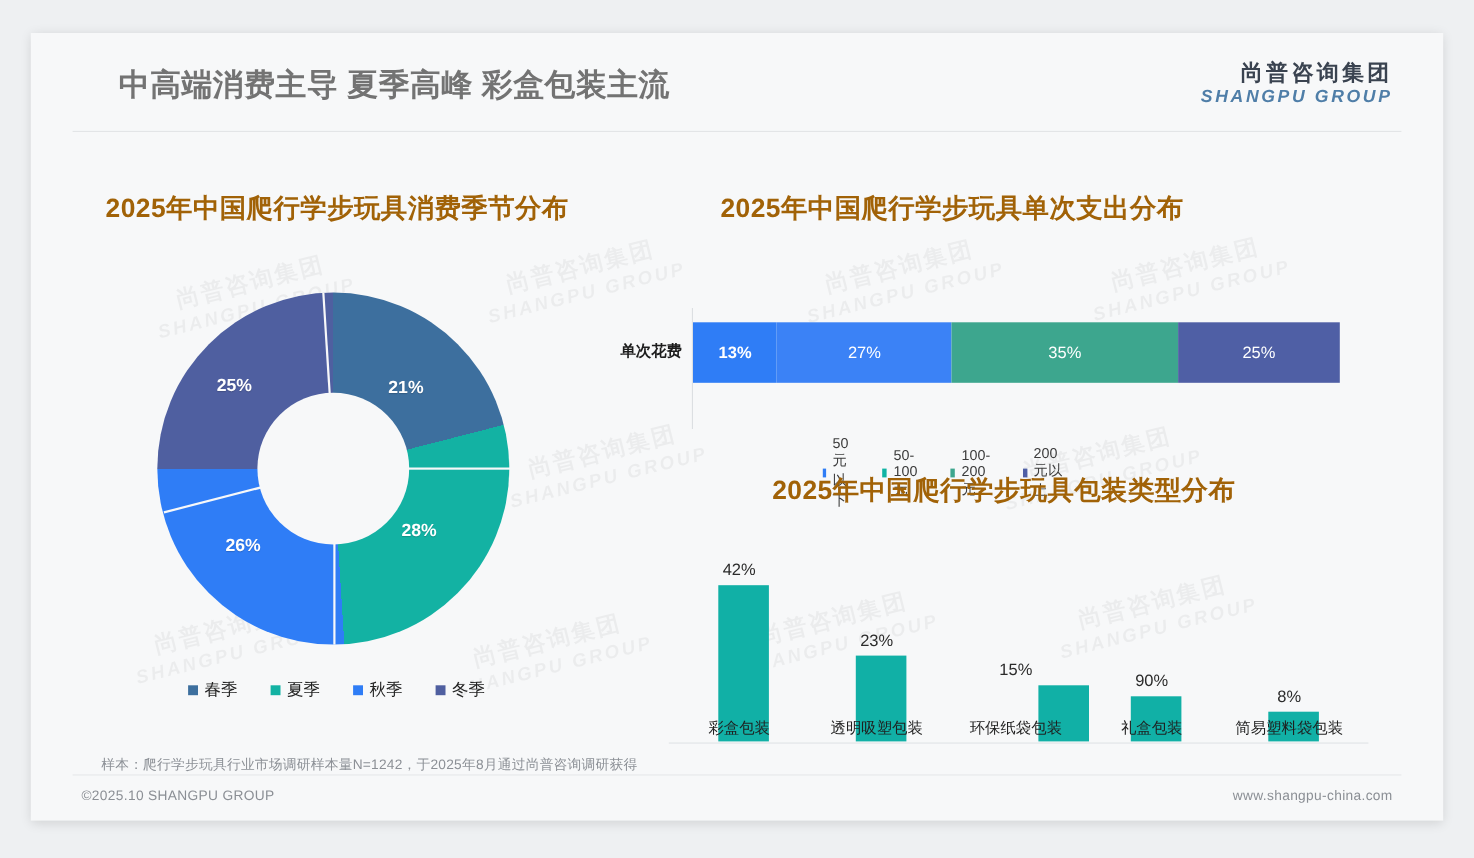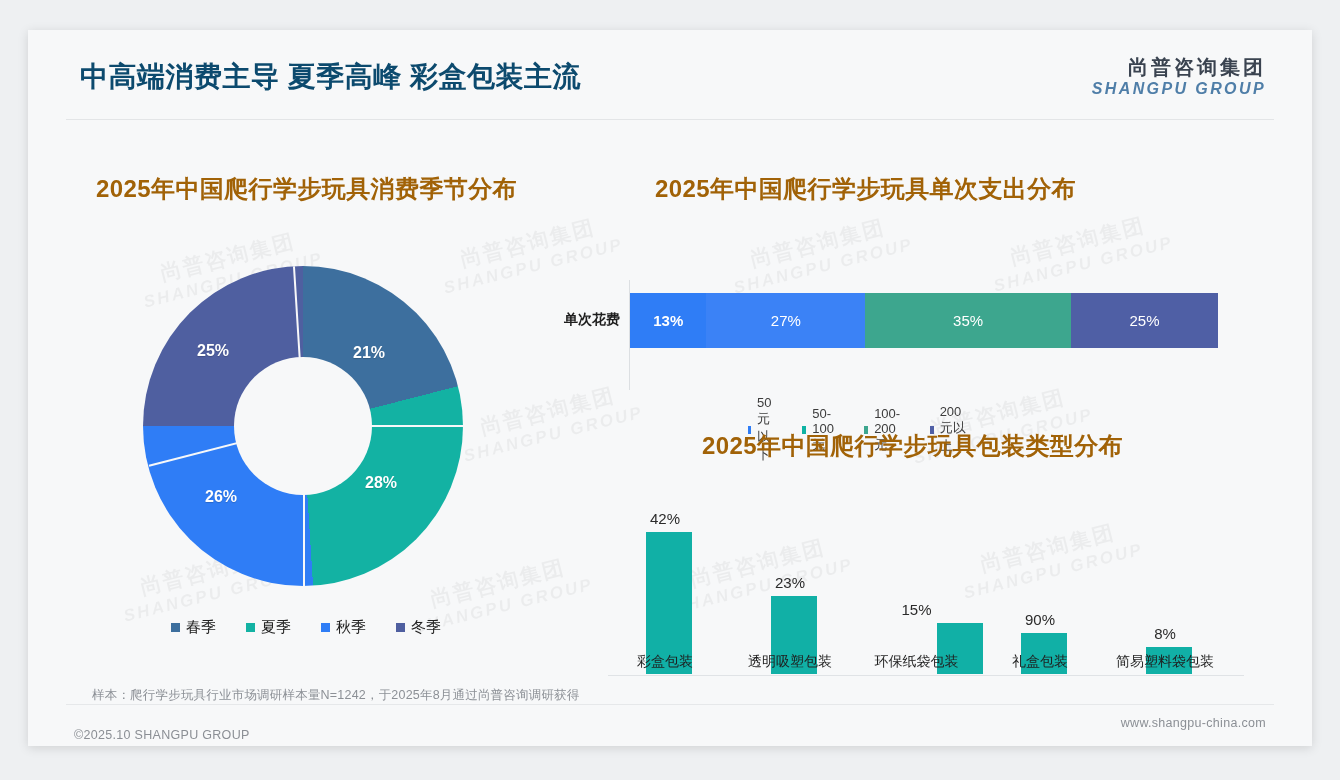--- a/index.html
+++ b/index.html
@@ -36,22 +36,22 @@
   
   #header {
     position: absolute; left: 0; top: 0; width: 100%; height: 90px;
     z-index: 4;
   }
   #header:after {
     content: ""; position: absolute; left: 38px; right: 38px; bottom: 0;
     height: 1px; background: #e3e5e7;
   }
   #page-title {
-    position: absolute; left: 52px; top: 28px;
-    font-size: 28px; font-weight: 700; color: #0c4a6e;
+    position: absolute; left: 80px; top: 28px;
+    font-size: 28px; font-weight: 700; color: #737373;
     letter-spacing: 0.5px;
   }
   #logo-block {
     position: absolute; right: 46px; top: 26px; text-align: right;
   }
   #logo-cn {
     font-size: 20px; font-weight: 700; color: #3a4350; letter-spacing: 3px;
     line-height: 1.15;
   }
   #logo-en {
@@ -120,21 +120,21 @@
   }
   #stack-legend .lg-text { font-size: 13px; color: #3c3c3c; }
   #stack-legend .lg-swatch { width: 8px; height: 8px; }
 
   
   #bars-wrap { position: absolute; left: 576px; top: 470px; z-index: 3; width: 640px; height: 210px; }
   #bars-axis {
     position: absolute; left: 4px; right: 0; bottom: 34px; height: 1px; background: #e0e3e6;
   }
   .bar-col {
-    position: absolute; bottom: 35px; width: 38px; text-align: center;
+    position: absolute; bottom: 35px; width: 38px; text-align: center; margin-left: 7px;
   }
   .bar-rect { width: 46px; background: #11b0a6; }
   .bar-value {
     position: absolute; left: 50%; transform: translateX(-50%);
     font-size: 15px; color: #2b2b2b; white-space: nowrap;
   }
   .bar-cat {
     position: absolute; bottom: 4px; left: 50%; transform: translateX(-50%);
     font-size: 14px; color: #1f1f1f; white-space: nowrap;
   }
@@ -145,21 +145,21 @@
     font-size: 12.5px; color: #8c9096; letter-spacing: 0.2px;
   }
   #footer {
     position: absolute; left: 0; bottom: 0; width: 100%; height: 42px; z-index: 4;
   }
   #footer:before {
     content:""; position:absolute; left:38px; right:38px; top:0; height:1px; background:#e6e8ea;
   }
   #footer-left {
     position: absolute; left: 46px; top: 12px;
-    font-size: 12.5px; color: #8b8f95; letter-spacing: 0.3px; margin-top: 12px;
+    font-size: 12.5px; color: #8b8f95; letter-spacing: 0.3px;
   }
   #footer-right {
     position: absolute; right: 46px; top: 12px;
     font-size: 12.5px; color: #8b8f95; letter-spacing: 0.3px;
   }
 </style>
 </head>
 <body>
 
 <div id="slide">

